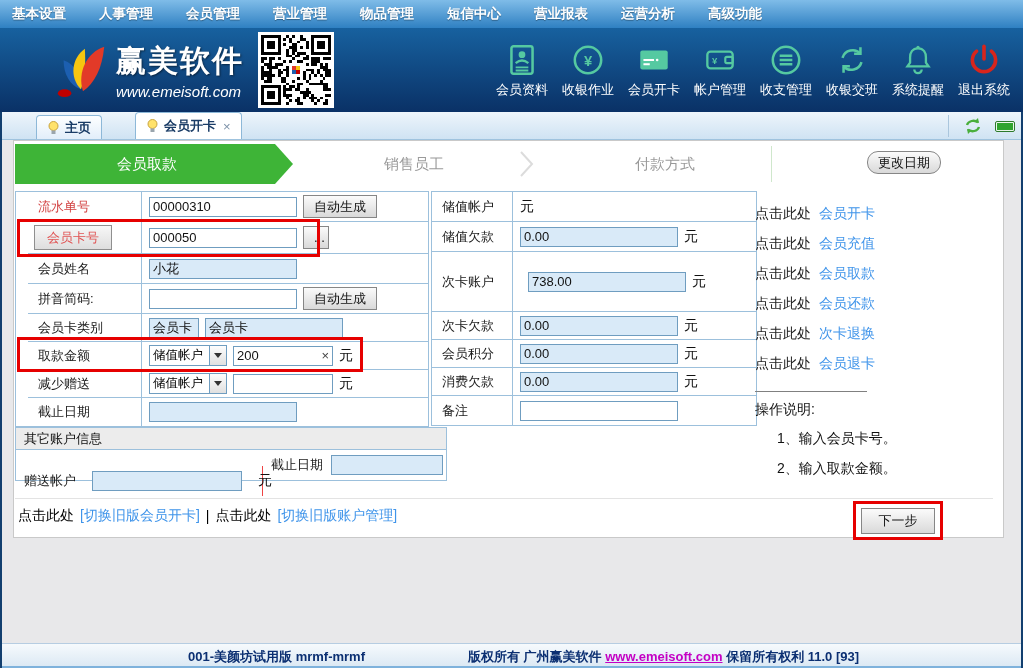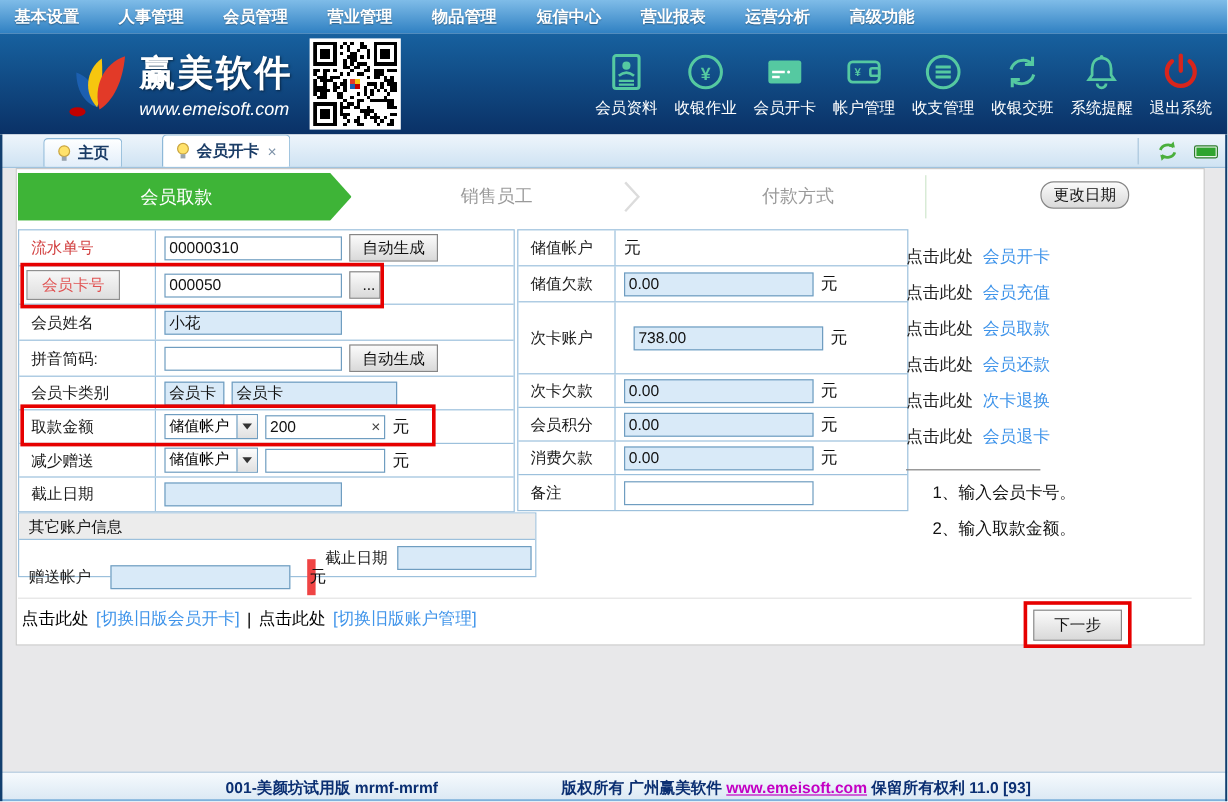--- a/index.html
+++ b/index.html
@@ -45,21 +45,21 @@
   .wiz-chev { position:absolute; left:505px; top:6px; }
   .wiz-div { position:absolute; left:757px; top:2px; height:36px; width:1px; background:#cfe7cc; }
   .btn-date { position:absolute; left:853px; top:7px; height:26px;border-radius:11px; }
 
   .gbtn { background:linear-gradient(#fbfbfb,#d9d9d9); border:1px solid #868686; font-size:13px; height:23px; padding:0 10px; color:#111; font-family:inherit; cursor:pointer; }
   .inp { height:20px; border:1px solid #6f9dc0; font-size:13px; padding:0 3px; font-family:inherit; background:#fff; color:#111; }
   .inp.ro { background:#d9eaf8; }
   .w148{width:148px;} .w138{width:138px;} .w100{width:100px;} .w50{width:50px;} .w158{width:158px;} .w150{width:150px;} .w112{width:112px;}
 
   .tbl { position:absolute; border:1px solid #9cc0dc; background:#fff; }
-  .tbl-left { left:1px; top:50px; width:414px; }
+  .tbl-left { left:1px; top:50px; width:414px;padding-left:12px; }
   .tbl-right { left:417px; top:50px; width:326px; }
   .frow { display:flex; align-items:center; border-bottom:1px solid #9cc0dc; }
   .frow:last-child { border-bottom:none; }
   .flabel { width:114px; align-self:stretch; display:flex; align-items:center; border-right:1px solid #9cc0dc; padding-left:10px; font-size:13px; color:#1a1a1a; flex-shrink:0; }
   .tbl-right .flabel { width:81px; }
   .fbody { flex:1; display:flex; align-items:center; padding-left:7px; gap:6px; }
   .rh30{height:30px;} .rh32{height:32px;} .rh28{height:28px;} .rh60{height:60px;gap:8px;} .rh29{height:29px;}
   .red-label { color:#d24040; }
   .unit { font-size:14px; color:#111; }
   .cardbtn { width:78px; height:25px; background:linear-gradient(#f7f7f7,#dedede); border:1px solid #8f8f8f; color:#e05252; font-size:13px; font-family:inherit; cursor:pointer; }
@@ -67,21 +67,21 @@
   .dd { width:78px; height:21px; border:1px solid #6f9dc0; background:#fff; display:flex; align-items:center; cursor:pointer; }
   .dd-label { flex:1; padding-left:3px; font-size:12.5px; white-space:nowrap; overflow:hidden; }
   .dd-btn { width:17px; height:100%; background:linear-gradient(#fdfdfd,#e0e0e0); border-left:1px solid #6f9dc0; display:flex; align-items:center; justify-content:center; }
   .tri { width:0; height:0; border-left:4px solid transparent; border-right:4px solid transparent; border-top:5px solid #333; }
   .inpwrap { position:relative; display:inline-flex; align-items:center; }
   .clear-x { position:absolute; right:4px; color:#444; font-size:13px; cursor:pointer; line-height:1; }
 
   .tbl-other { left:1px; top:286px; width:432px; }
   .other-head { height:22px; line-height:22px; background:#ececec; border-bottom:1px solid #9cc0dc; padding-left:8px; font-size:13px; color:#111; }
   .other-row { height:30px; display:flex; align-items:center; }
-  .oc1 { display:flex; align-items:center; width:247px; border-right:7px solid #ef4444; height:100%; padding-left:8px; gap:16px;margin-top:31px; }
+  .oc1 { display:flex; align-items:center; width:247px; border-right:1px solid #ef4444; height:100%; padding-left:8px; gap:16px;margin-top:31px; }
   .oc2 { display:flex; align-items:center; padding-left:8px; gap:8px; }
   .olabel { font-size:13px; color:#1a1a1a; white-space:nowrap; }
 
   .help { position:absolute; left:741px; top:58px; width:248px; }
   .qlink { height:30px; display:flex; align-items:center; font-size:14px; color:#222; }
   .qlink .lnk { color:#3f94ea; margin-left:8px; cursor:pointer; }
   .help-hr { width:112px; border-top:1px solid #808080; margin:12px 0 4px; }
   .ops-title { font-size:14px; color:#111; height:28px; display:flex; align-items:center; }
   .ops-step { font-size:14px; color:#111; height:30px; display:flex; align-items:center; padding-left:22px; }
 
@@ -605,20 +605,21 @@
       </div>
       <div class="qlink">
         <span>点击此处</span>
         <span class="lnk">次卡退换</span>
       </div>
       <div class="qlink">
         <span>点击此处</span>
         <span class="lnk">会员退卡</span>
       </div>
       <div class="help-hr"></div>
+      <div class="ops-title">操作说明:</div>
       <div class="ops-step">1、输入会员卡号。</div>
       <div class="ops-step">2、输入取款金额。</div>
     </div>
 
     <div class="hline"></div>
 
     <div class="bottom-links">
       <span>点击此处</span>
       <span class="bl-link">[切换旧版会员开卡]</span>
       <span>|</span>

